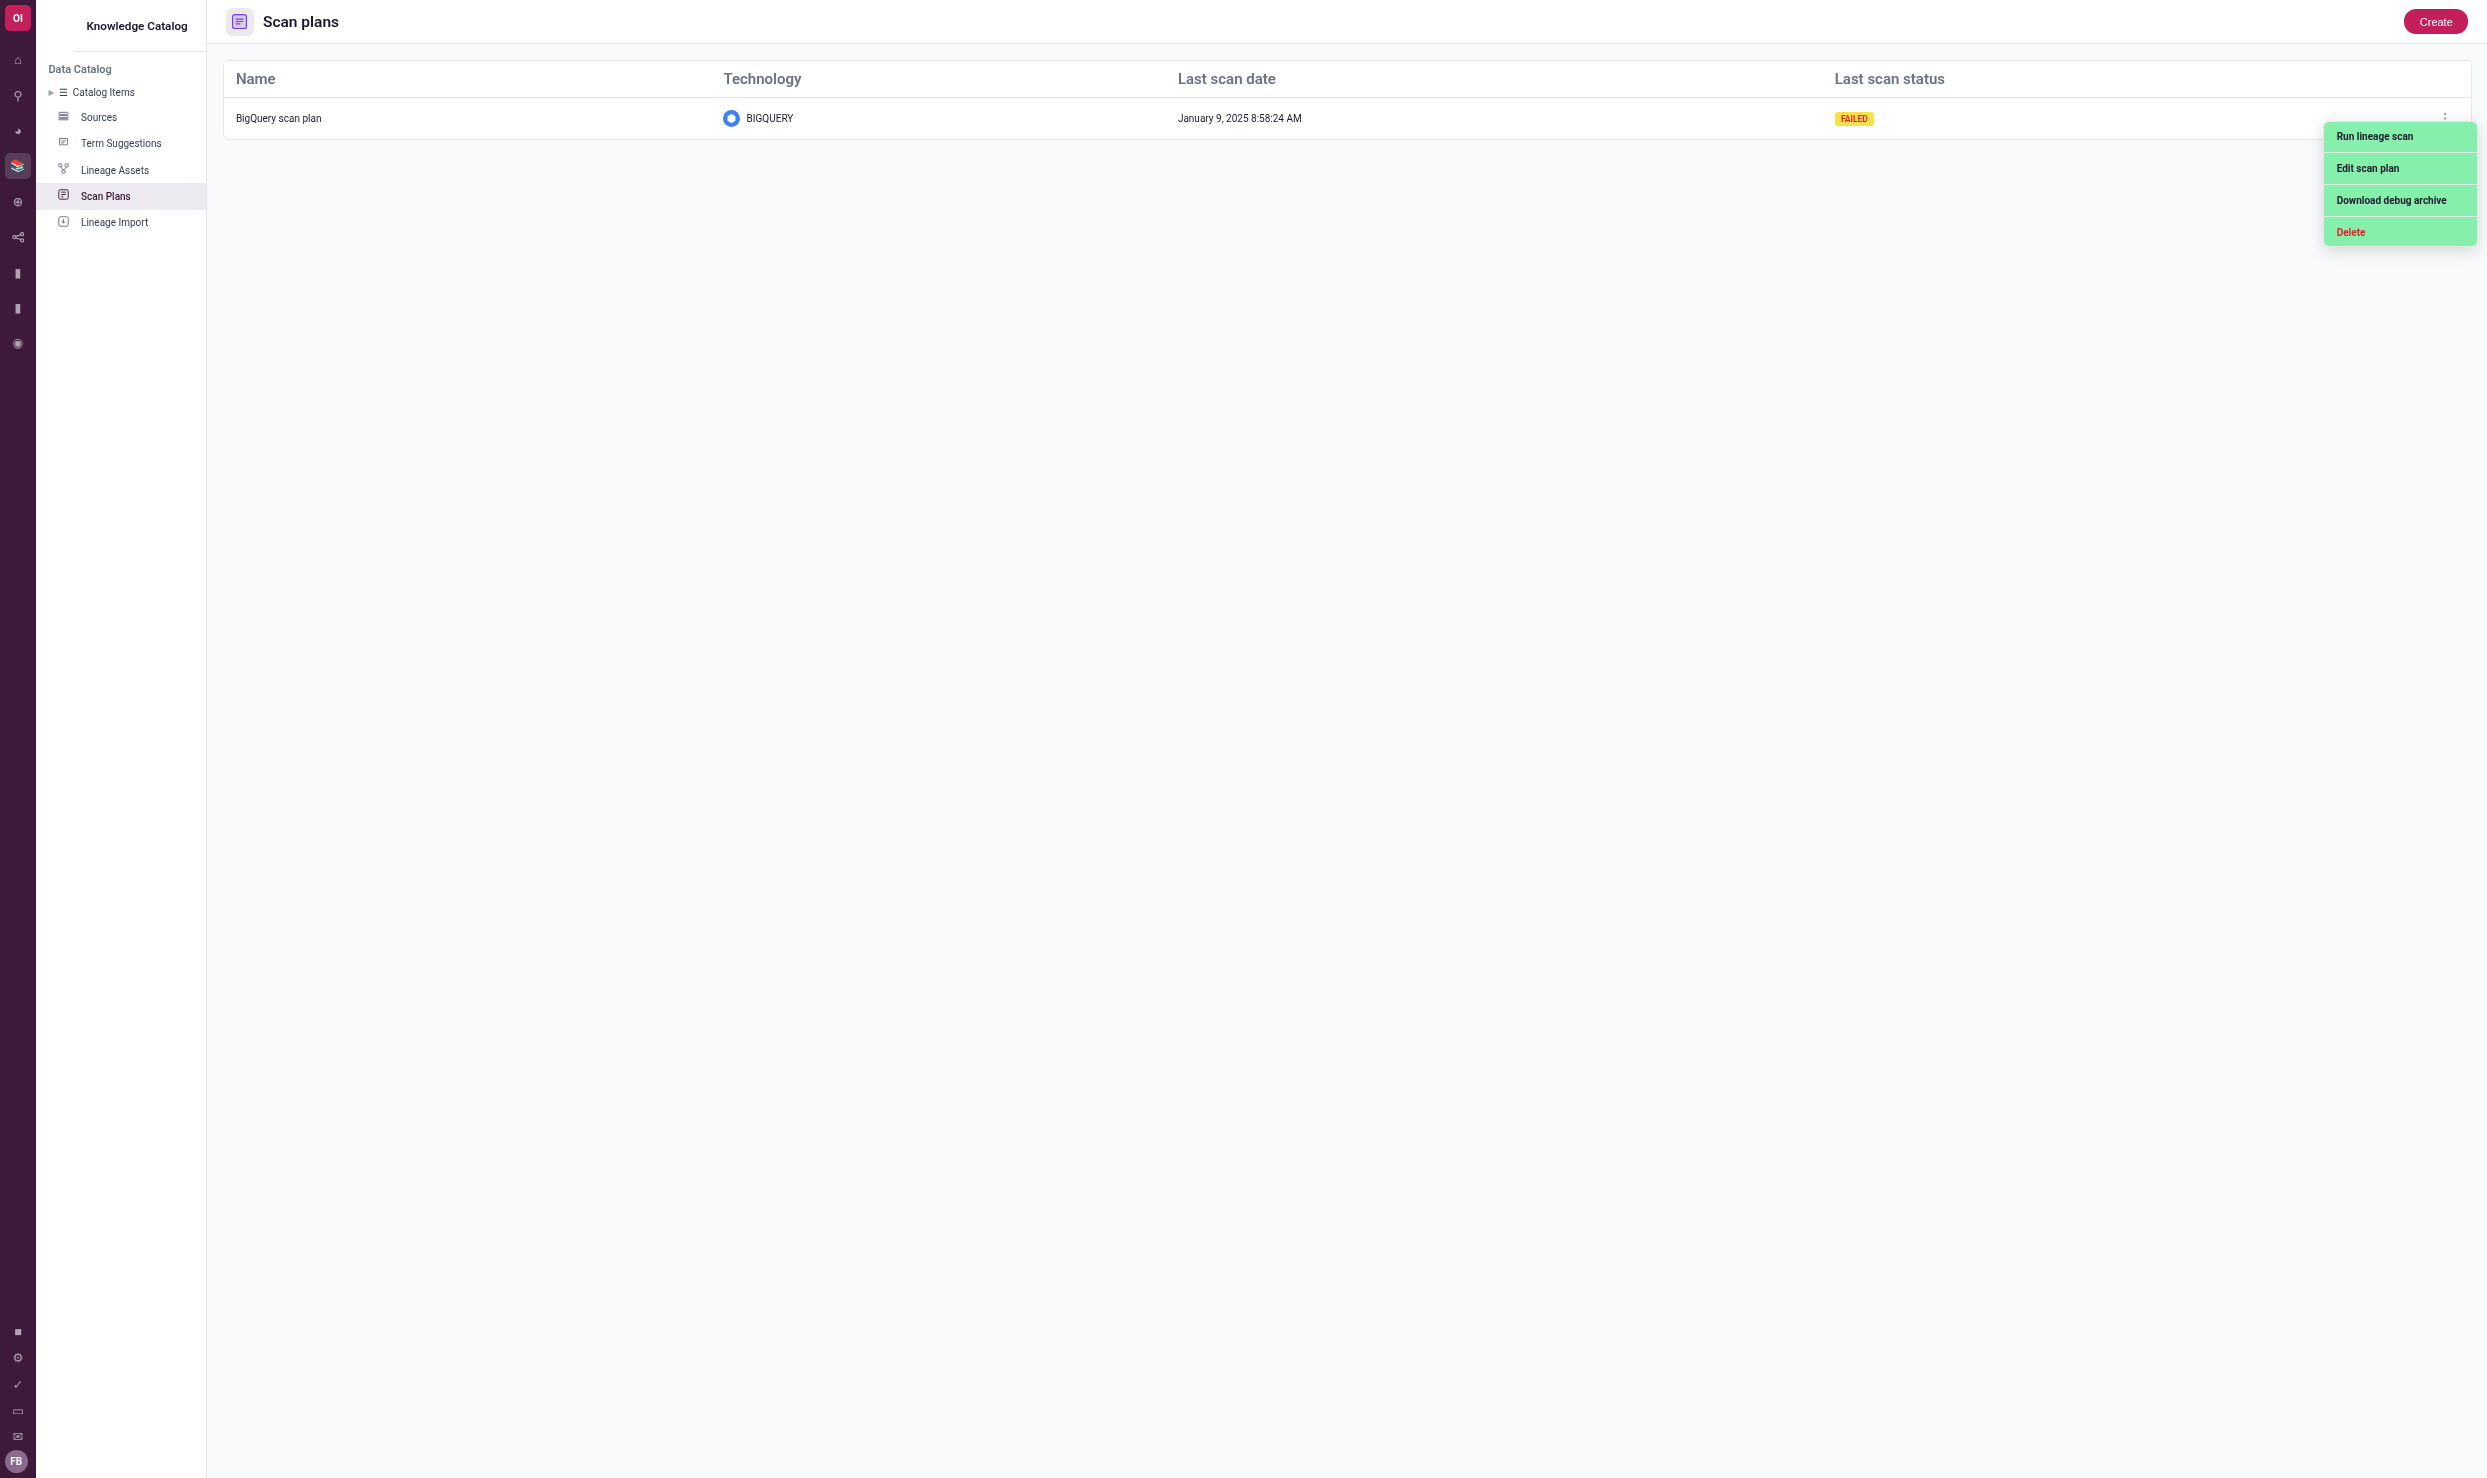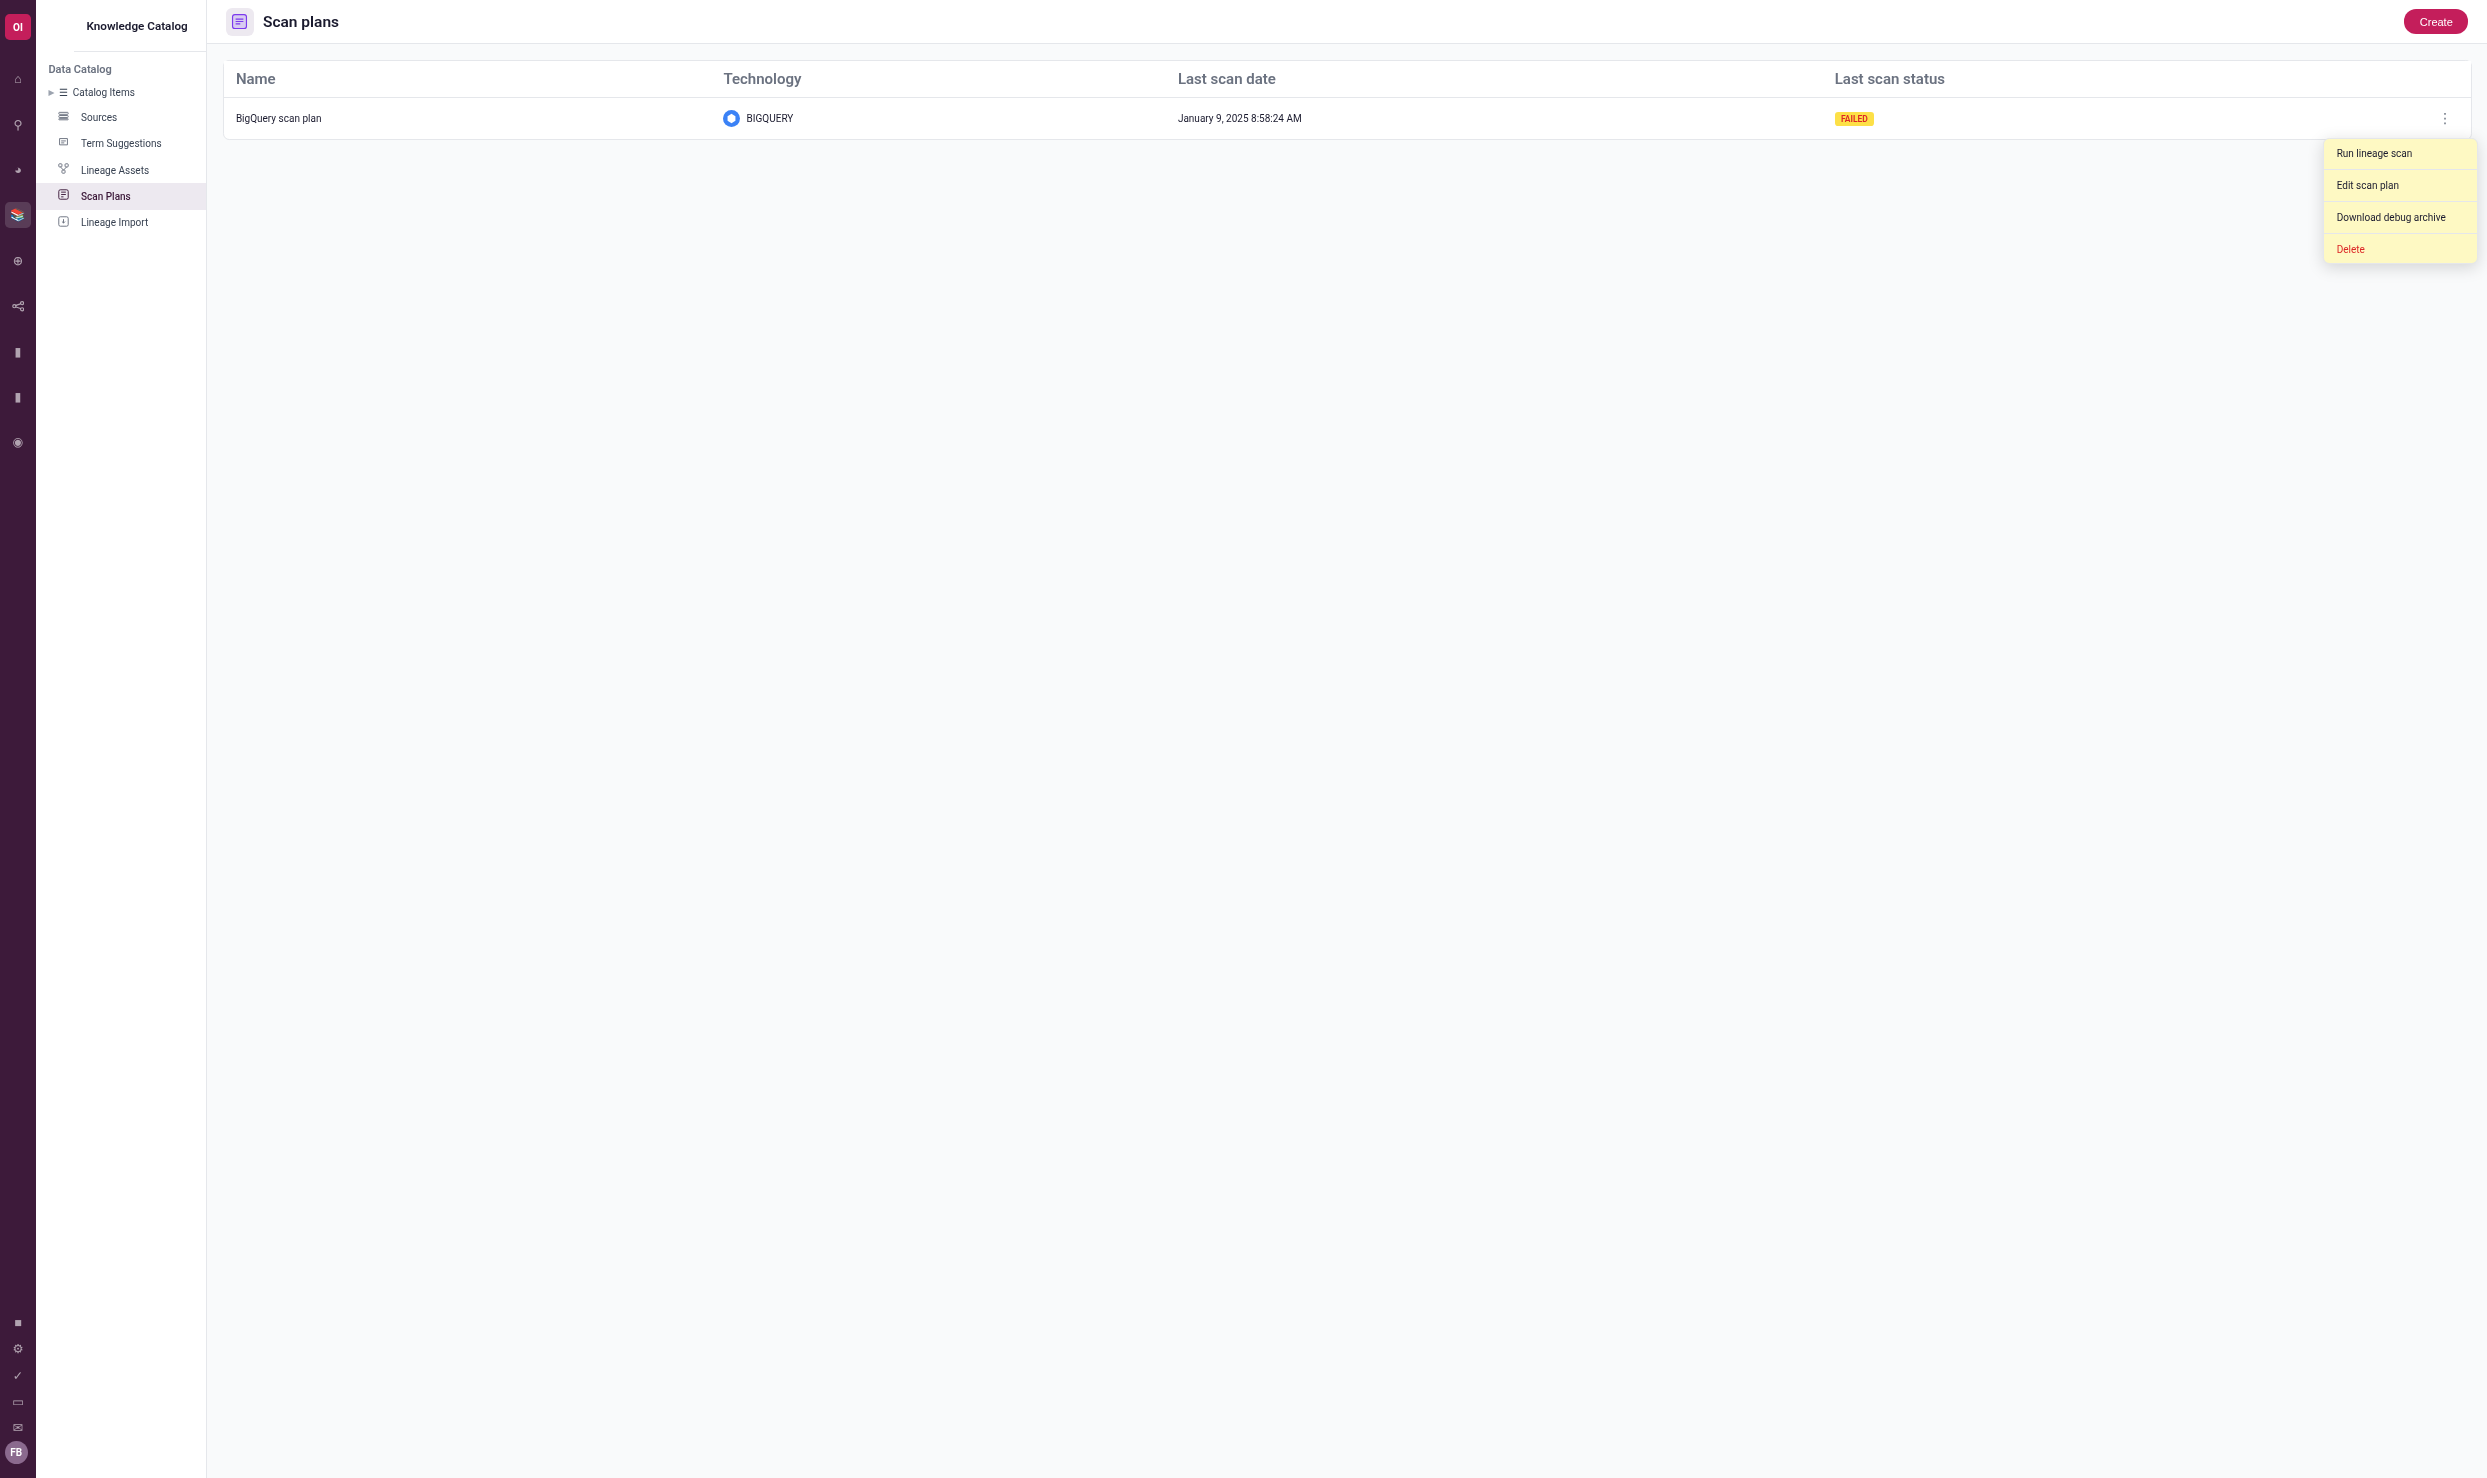--- a/index.html
+++ b/index.html
@@ -5,22 +5,22 @@
     * { box-sizing: border-box; margin: 0; padding: 0; }
     body { font-family: -apple-system, BlinkMacSystemFont, 'Segoe UI', Roboto, sans-serif; display: flex; height: 100vh; overflow: hidden; background: #f5f5f5; }
 
     
     .icon-rail {
       width: 36px;
       background: #3d1a3a;
       display: flex;
       flex-direction: column;
       align-items: center;
-      padding: 14px 0;
-      gap: 19px;
+      padding: 5px 0;
+      gap: 9px;
       flex-shrink: 0;
       z-index: 10;
     }
     .icon-rail-logo {
       width: 26.4px;
       height: 26.4px;
       background: #c41e5b;
       border-radius: 4.7px;
       display: flex; align-items: center; justify-content: center;
       color: white;
@@ -206,28 +206,29 @@
       color: #6b7280;
       font-size: 14px;
       padding: 3.1px 6.2px;
       border-radius: 3.1px;
     }
 
     
     .context-menu {
       position: absolute;
       right: -7.8px;
-      top: 40px;
-      background: #fef9c3;
+      top: 23px;
+      background: #86efac;
       border-radius: 6.2px;
       box-shadow: 0 3.1px 15.5px rgba(0,0,0,0.15);
       border: 0.8px solid #e5e7eb;
       min-width: 155px;
       z-index: 100;
       overflow: hidden;
+      font-weight: bold;
     }
     .context-menu-item {
       padding: 8.5px 12.4px;
       font-size: 10px;
       color: #1a1a2e;
       cursor: pointer;
       display: block;
     }
     .context-menu-item.danger { color: #dc2626; }
     .context-menu-divider { height: 0.8px; background: #e5e7eb; margin: 1.6px 0; }

